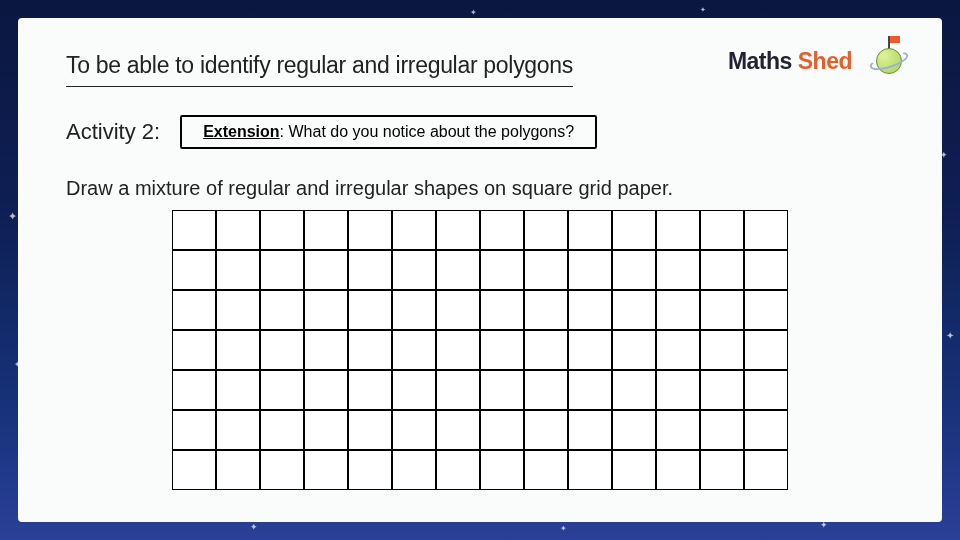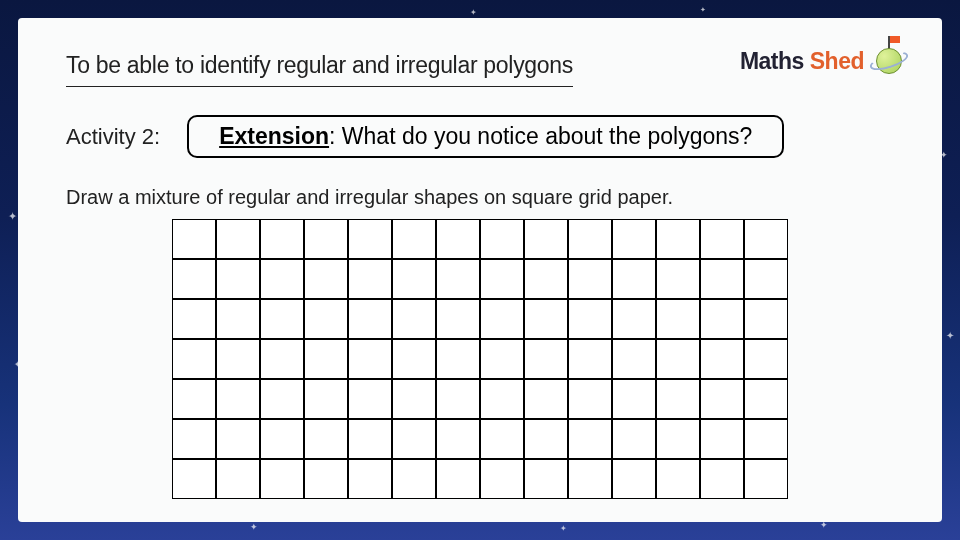--- a/index.html
+++ b/index.html
@@ -24,31 +24,31 @@
     letter-spacing: -0.3px;
     border-bottom: 1.5px solid #222;
     display: inline-block;
     padding-bottom: 7px;
     margin-top: 4px;
   }
   .row2 {
     margin-top: 28px;
     display: flex;
     align-items: center;
-    gap: 27px;
+    gap: 20px;
   }
   .activity {
     font-size: 22px;
     color: #222;
   }
   .ext-box {
     border: 2px solid #000;
-    border-radius: 10px;
-    padding: 6px 30px;
-    font-size: 23px;
+    border-radius: 2px;
+    padding: 6px 21px;
+    font-size: 16px;
     color: #000;
     white-space: nowrap;
   }
   .ext-label { font-weight: 700; text-decoration: underline; }
   .instr {
     margin-top: 28px;
     font-size: 20px;
     color: #222;
   }
   .grid-wrap {
@@ -59,21 +59,21 @@
   .grid {
     display: grid;
     grid-template-columns: repeat(14, 44px);
     grid-template-rows: repeat(7, 40px);
     background: #fff;
   }
   .cell { border: 1px solid #000; }
   .brand {
     position: absolute;
     top: 24px; right: 34px;
-    display: flex; align-items: center; gap: 6px;
+    display: flex; align-items: center; gap: 18px;
   }
   .brand-text { font-size: 23px; font-weight: 800; letter-spacing: -0.5px; }
   .brand-m { color: #223; }
   .brand-s { color: #e2602c; }
   .brand-icon {
     width: 38px; height: 38px; position: relative;
   }
   .brand-icon .planet {
     position: absolute; width: 26px; height: 26px; border-radius: 50%;
     background: radial-gradient(circle at 30% 30%, #dff29a, #a7d05a);

